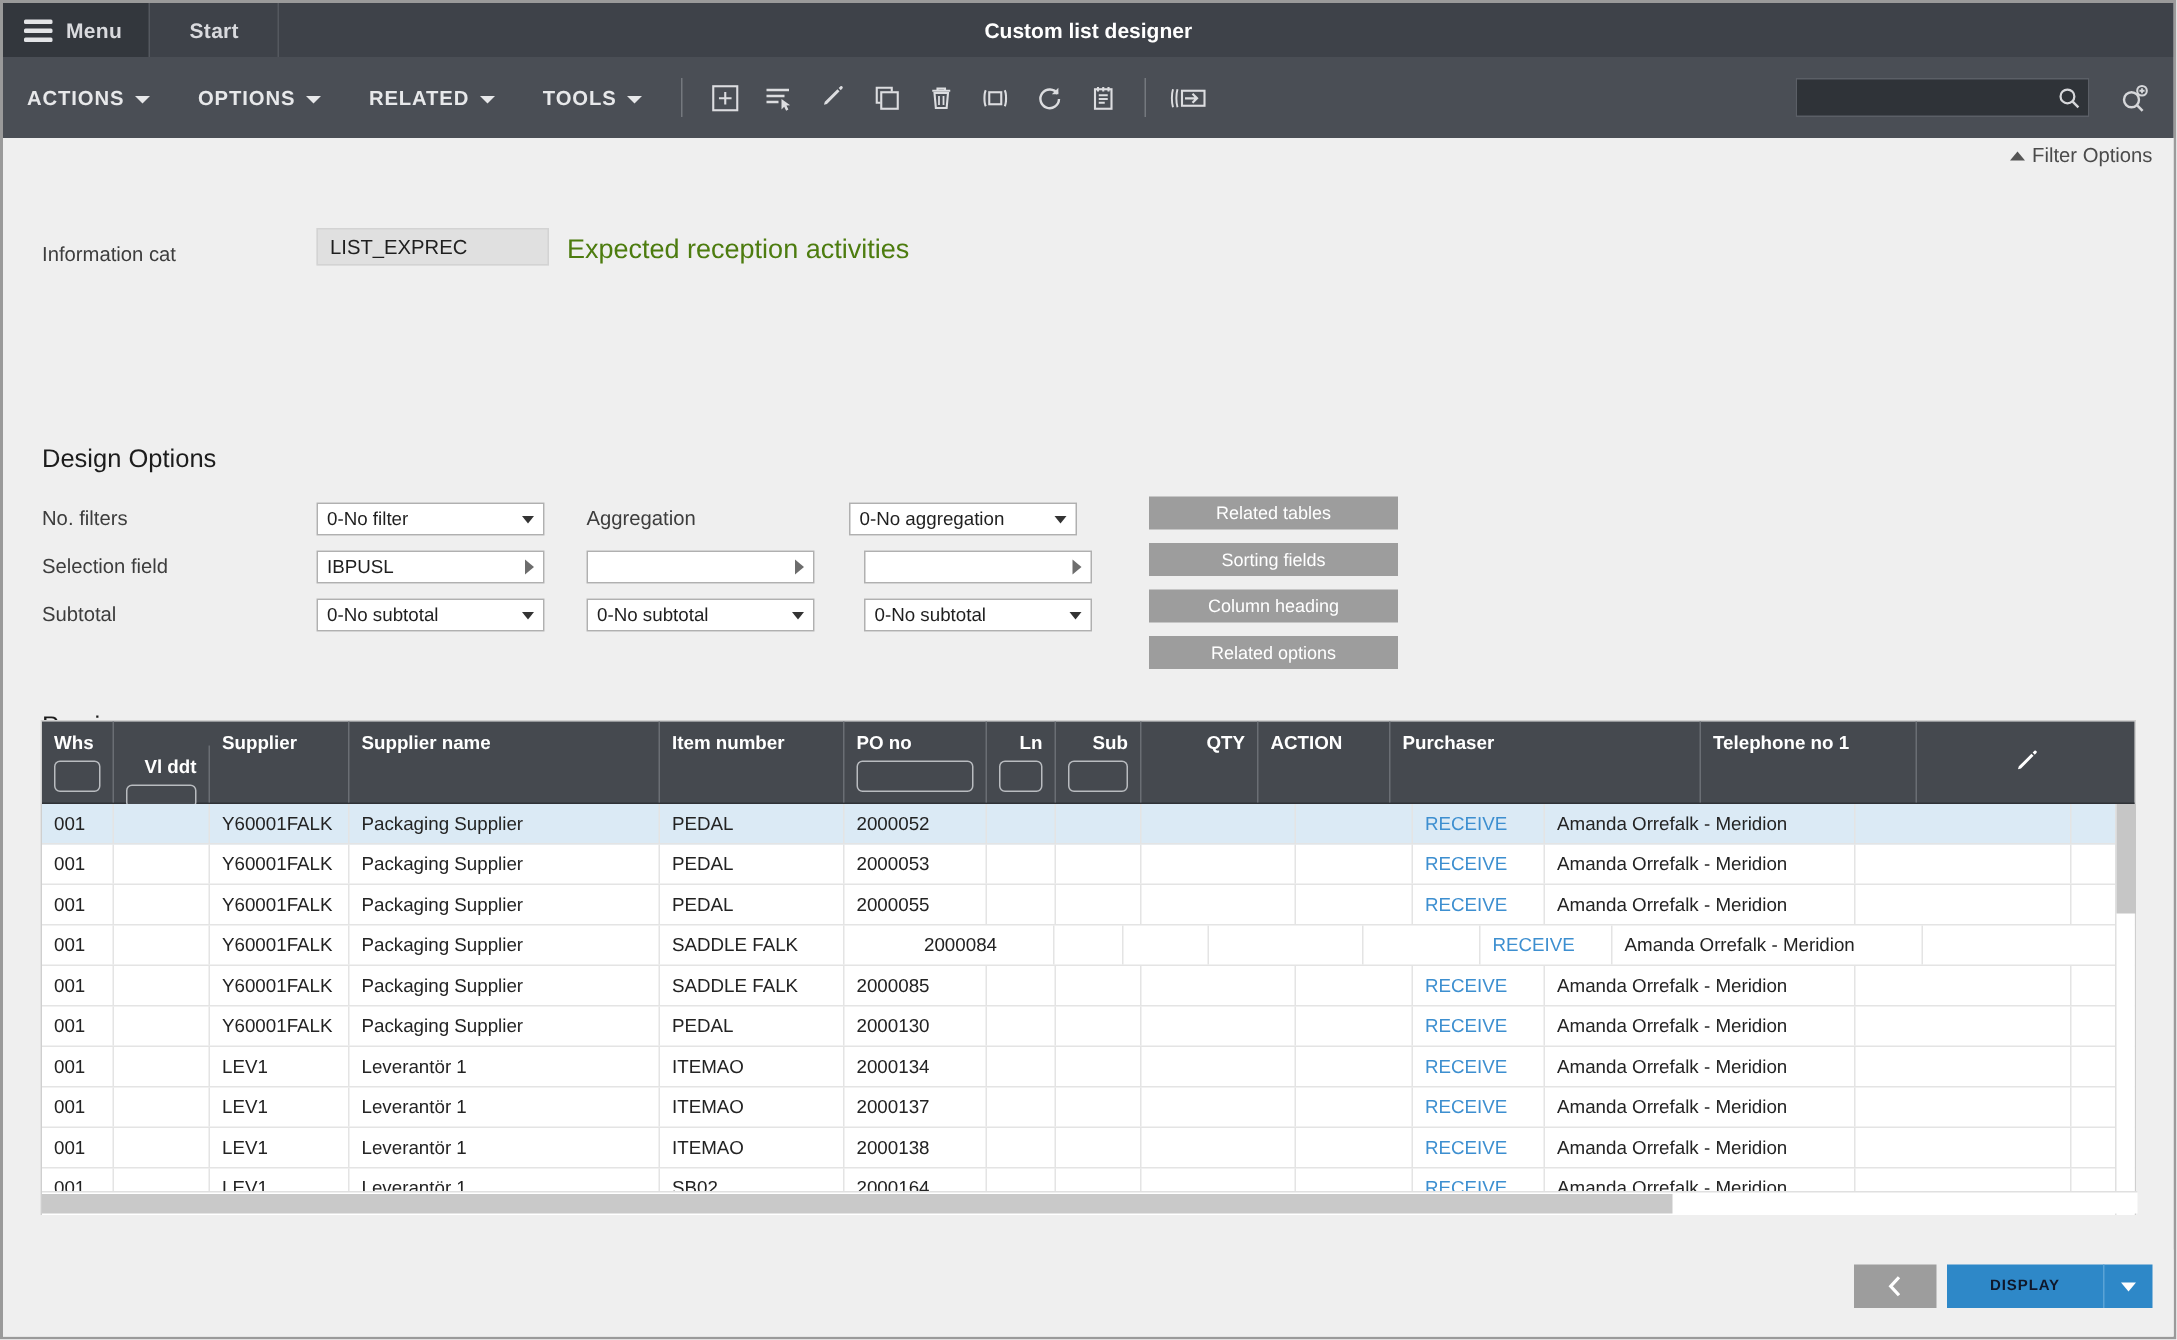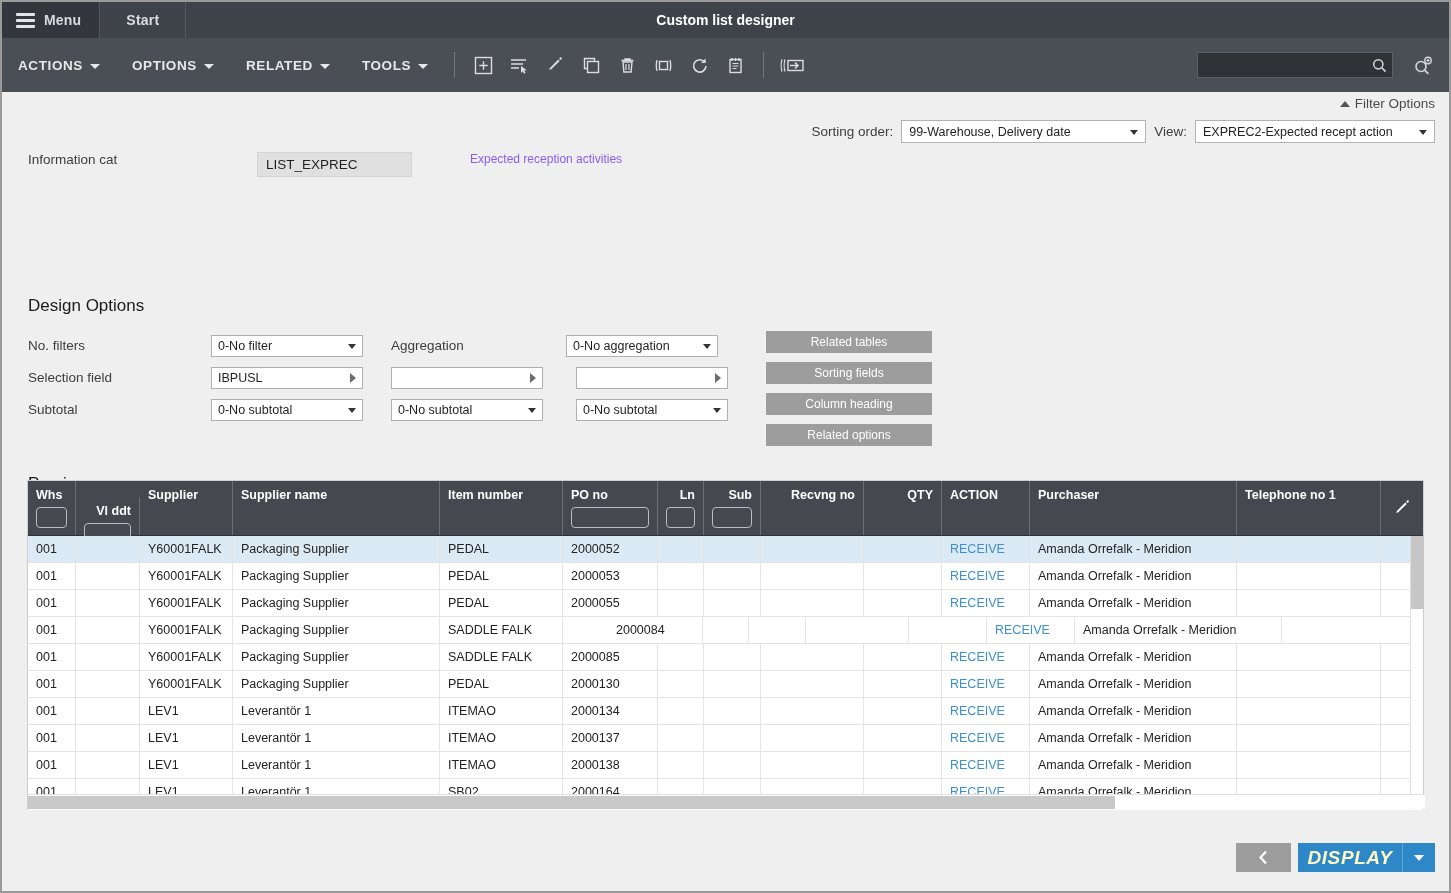--- a/index.html
+++ b/index.html
@@ -105,29 +105,29 @@
     white-space: nowrap;
   }
   .sel .dcaret {
     position: absolute; right: 7px; top: 50%; margin-top: -2px;
     width: 0; height: 0; border-left: 4.5px solid transparent;
     border-right: 4.5px solid transparent; border-top: 5px solid #333;
   }
   .sel-sorting { width: 245px; }
   .sel-view { width: 240px; }
 
-  .row-info { position: absolute; left: 26px; top: 60px; display: flex; align-items: flex-start; gap: 46px; }
+  .row-info { position: absolute; left: 26px; top: 60px; display: flex; align-items: flex-end; }
   .lbl { font-size: 13.5px; color: #3d3d3d; }
   .info-lbl { width: 183px; }
   .readonly-box {
     width: 155px; height: 25px; background: #e0e0e0; border: 1px solid #d3d3d3;
     display: flex; align-items: center; padding: 0 8px;
     font-size: 13.5px; color: #1f1f1f;
   }
-  .info-desc { margin-left: 12px; font-size: 12px; color: #8b5cf6; }
+  .info-desc { margin-left: 12px; font-size: 18px; color: #4d7c0f; }
 
   .section-title { position: absolute; font-size: 17px; color: #1c1c1c; }
 
   .grid-opts { position: absolute; left: 26px; top: 238px; }
   .opt-row { display: flex; align-items: center; height: 31px; margin-bottom: 1px; }
   .opt-lbl { width: 183px; font-size: 13.5px; color: #3d3d3d; }
   .ddl {
     position: relative; width: 152px; height: 22px; background: #fff;
     border: 1px solid #b0b0b0; display: flex; align-items: center;
     padding: 0 20px 0 6px; font-size: 12.5px; color: #1f1f1f; white-space: nowrap;
@@ -217,22 +217,22 @@
   .hthumb { position: absolute; left: 0; top: 1px; height: 13px; width: 1087px; background: #c9c9c9; }
 
   
   .footer { position: absolute; left: 0; bottom: 0; width: 1447px; height: 58px; background: #efefef; }
   .back-btn {
     position: absolute; right: 158px; top: 10px; width: 55px; height: 29px;
     background: #9d9d9d; display: flex; align-items: center; justify-content: center;
   }
   .display-btn {
     position: absolute; right: 47px; top: 10px; width: 104px; height: 29px;
-    background: #2e88c8; color: #fef9c3; font-size: 19px; font-weight: bold;
-    display: flex; align-items: center; justify-content: center; letter-spacing: .6px; font-style: italic;
+    background: #2e88c8; color: #0f172a; font-size: 10px; font-weight: bold;
+    display: flex; align-items: center; justify-content: center; letter-spacing: .6px;
   }
   .display-caret {
     position: absolute; right: 14px; top: 10px; width: 33px; height: 29px;
     background: #2e88c8; border-left: 1px solid #5ba3d6;
     display: flex; align-items: center; justify-content: center;
   }
   .wcaret {
     width: 0; height: 0; border-left: 5px solid transparent;
     border-right: 5px solid transparent; border-top: 6px solid #fff;
   }
@@ -356,32 +356,20 @@
     </div>
   </div>
 
   <div class="body">
 
     <div class="filter-options">
       <span class="chev-up"></span>
       <span>Filter Options</span>
     </div>
 
-    <div class="sortbar">
-      <span class="lbl">Sorting order:</span>
-      <div class="sel sel-sorting">
-        <span>99-Warehouse, Delivery date</span>
-        <span class="dcaret"></span>
-      </div>
-      <span class="lbl">View:</span>
-      <div class="sel sel-view">
-        <span>EXPREC2-Expected recept action</span>
-        <span class="dcaret"></span>
-      </div>
-    </div>
 
     <div class="row-info">
       <span class="lbl info-lbl">Information cat</span>
       <div class="readonly-box">LIST_EXPREC</div>
       <span class="info-desc">Expected reception activities</span>
     </div>
 
     <div class="section-title" style="left:26px; top:204px;">Design Options</div>
 
     <div class="grid-opts">
@@ -478,23 +466,20 @@
             <span>PO no</span>
             <input class="th-filter" type="text" style="">
           </div>
           <div class="th right" style="width: 46px; flex: 0 0 46px;">
             <span>Ln</span>
             <input class="th-filter" type="text" style="">
           </div>
           <div class="th right" style="width: 57px; flex: 0 0 57px;">
             <span>Sub</span>
             <input class="th-filter" type="text" style="">
-          </div>
-          <div class="th right" style="width: 103px; flex: 0 0 103px;">
-            <span>Recvng no</span>
           </div>
           <div class="th right" style="width: 78px; flex: 0 0 78px;">
             <span>QTY</span>
           </div>
           <div class="th" style="width: 88px; flex: 0 0 88px;">
             <span>ACTION</span>
           </div>
           <div class="th" style="width: 207px; flex: 0 0 207px;">
             <span>Purchaser</span>
           </div>

